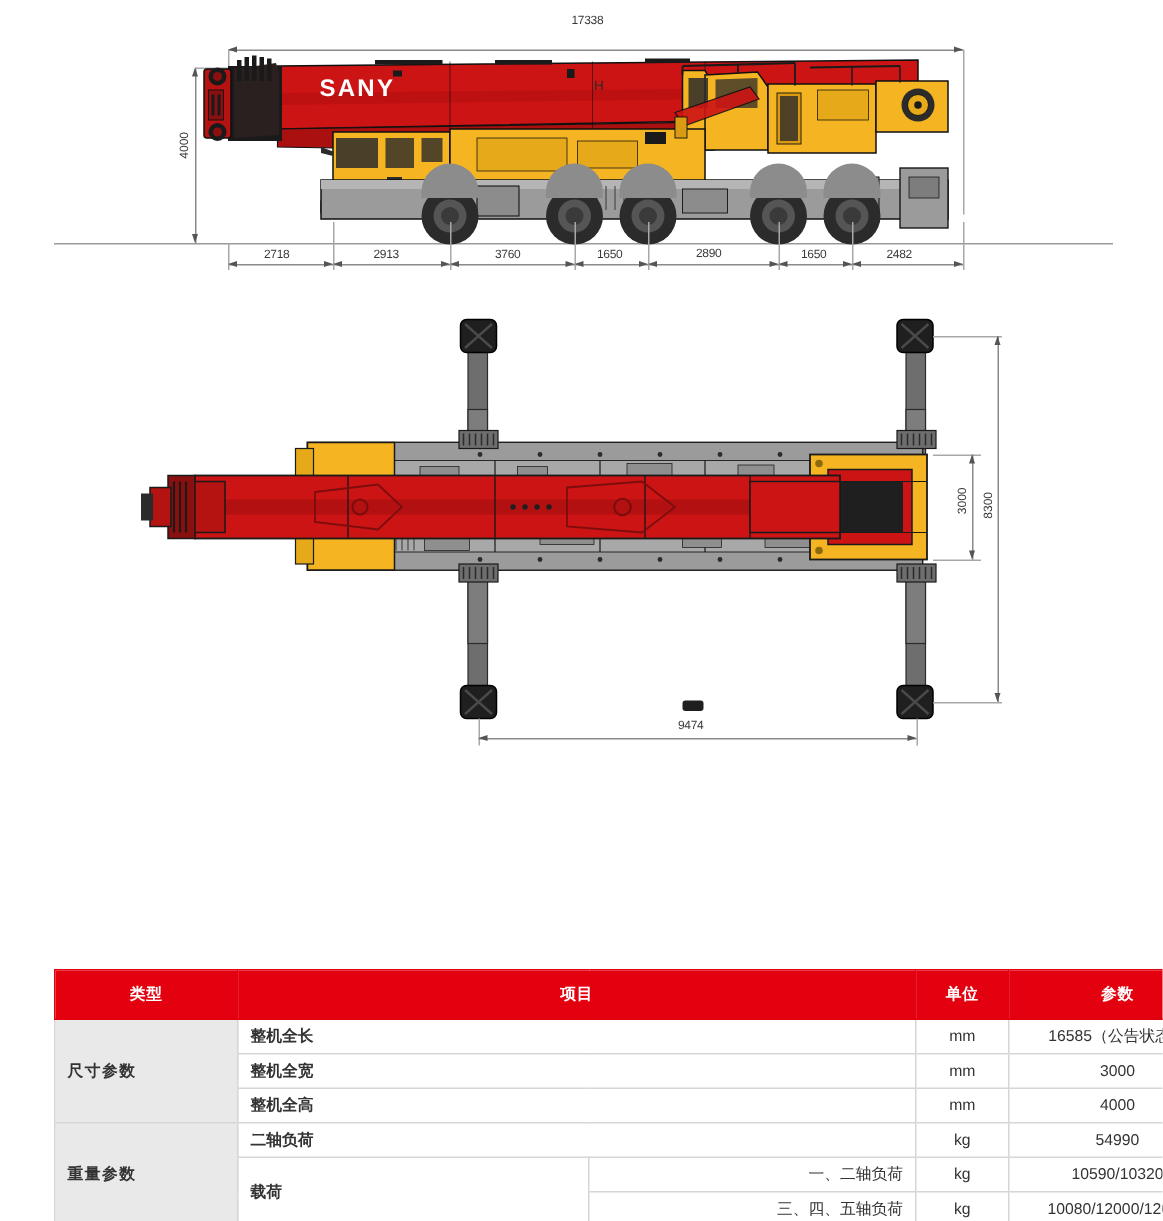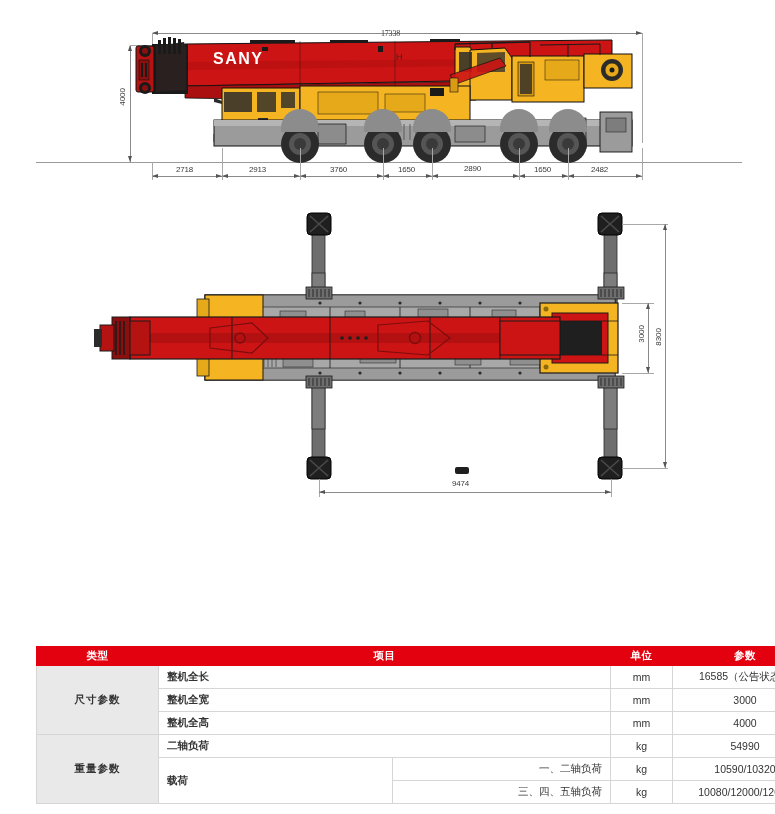--- a/index.html
+++ b/index.html
@@ -55,37 +55,36 @@
     border-collapse: collapse;
     width: 100%;
     font-size: 10.5px;
     table-layout: fixed;
   }
   table.spec th {
     background: #e3000f;
     color: #ffffff;
     font-weight: bold;
     text-align: center;
-    height: 19px;
+    height: 33px;
     padding: 0 4px;
     border: 1px solid #e3000f;
     font-size: 10.5px;
     letter-spacing: 0.5px;
   }
   table.spec td {
     border: 1px solid #d6d6d6;
     height: 23px;
     padding: 0 8px;
     font-size: 10.5px;
     background: #ffffff;
     color: #333;
   }
   td.cat {
     background: #e9e9e9 !important;
-    text-align: center;
     font-weight: bold;
     color: #333;
     letter-spacing: 1px;
   }
   td.item { text-align: left; font-weight: bold; }
   td.sub  { text-align: right; }
   td.unit { text-align: center; }
   td.val  { text-align: center; }
   .col-cat  { width: 122px; }
   .col-item { width: 234px; }
@@ -96,21 +95,21 @@
 </head>
 <body>
 
 <div id="side-view">
 
   <div class="hline" style="left:152px; top:33px; width:490px;"></div>
   <div class="arrow-l" style="left:152px; top:30.5px;"></div>
   <div class="arrow-r" style="left:636px; top:30.5px;"></div>
   <div class="vline thin" style="left:152px; top:33px; height:18px;"></div>
   <div class="vline thin" style="left:642px; top:33px; height:110px;"></div>
-  <div class="dim-text" style="left:381px; top:29px;font-family:Liberation Serif, serif;">17338</div>
+  <div class="dim-text" style="left:381px; top:9px;">17338</div>
 
   <div class="vline" style="left:130px; top:45px; height:117px;"></div>
   <div class="arrow-u" style="left:127.5px; top:45px;"></div>
   <div class="arrow-d" style="left:127.5px; top:156px;"></div>
   <div class="hline thin" style="left:130px; top:45px; width:30px;"></div>
   <div class="dim-text vert" style="left:118px; top:88px;">4000</div>
 
   <div class="hline" style="left:36px; top:162px; width:706px; border-top-color:#9a9a9a;"></div>
 
   <svg width="775" height="195" viewBox="0 0 775 195" style="position:absolute;left:0;top:0;">

